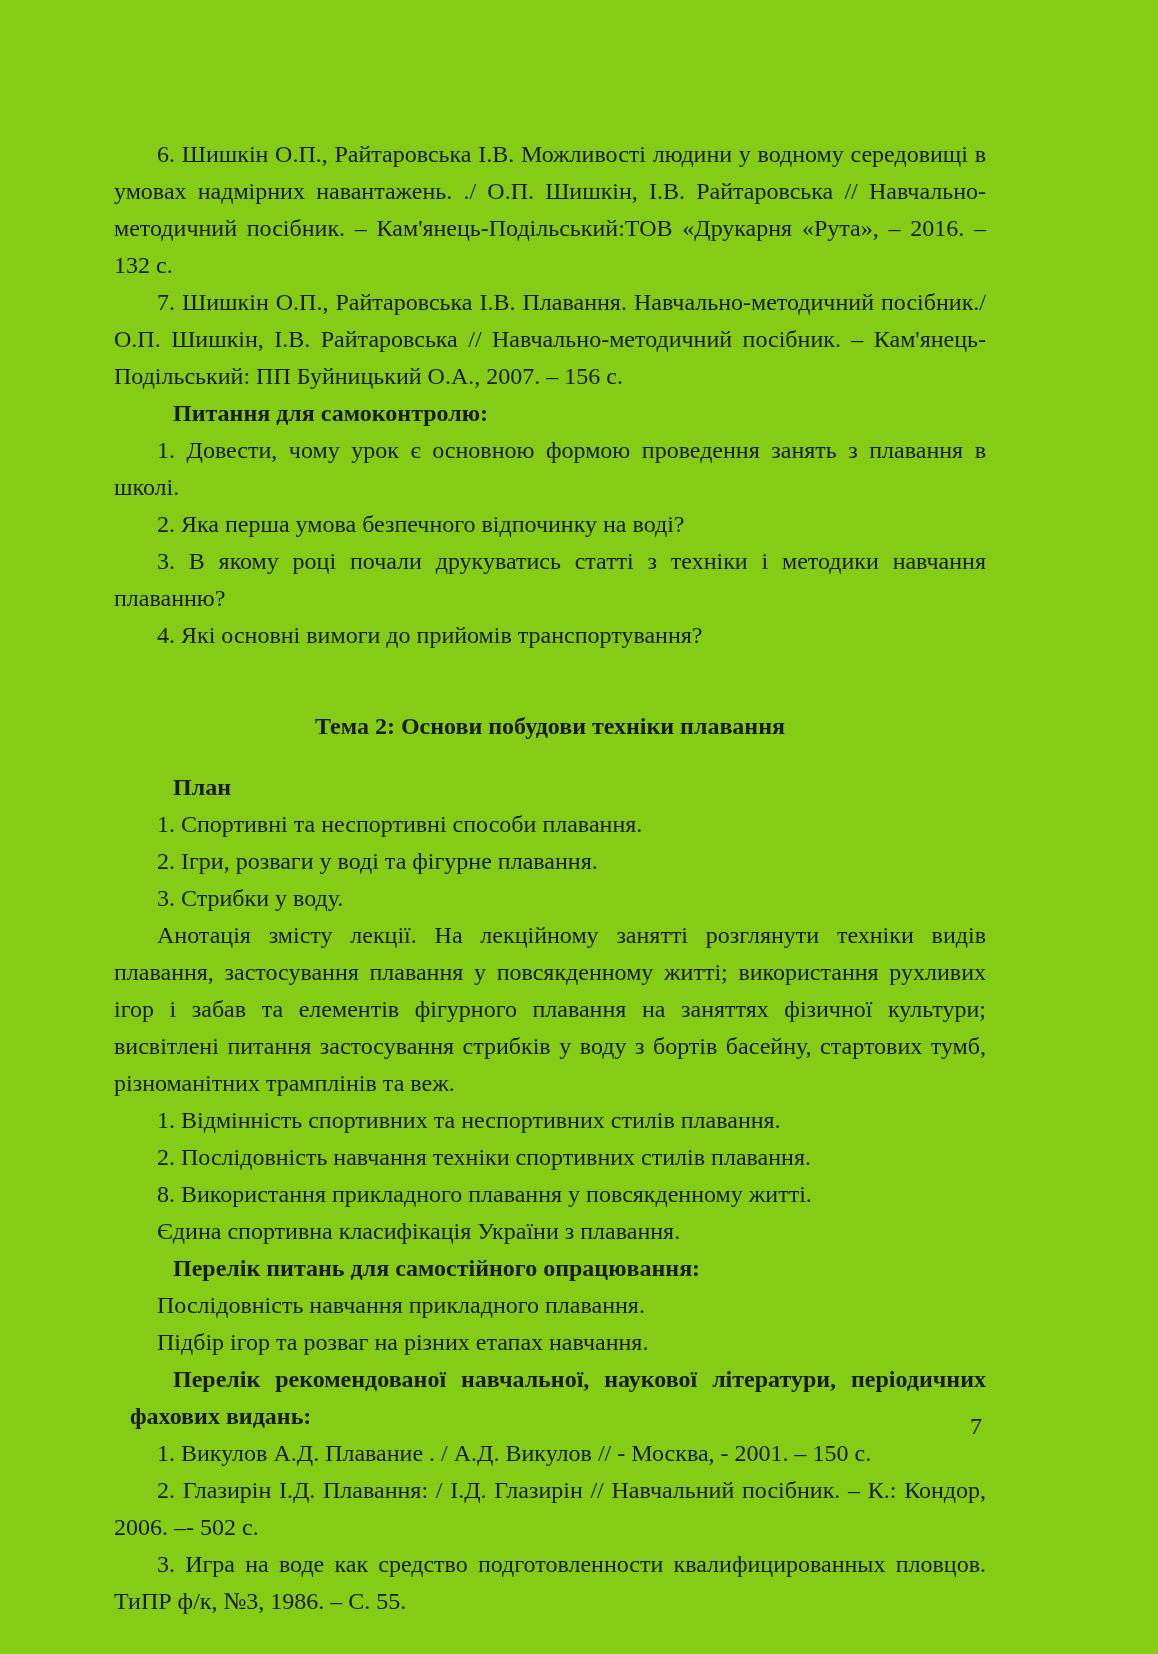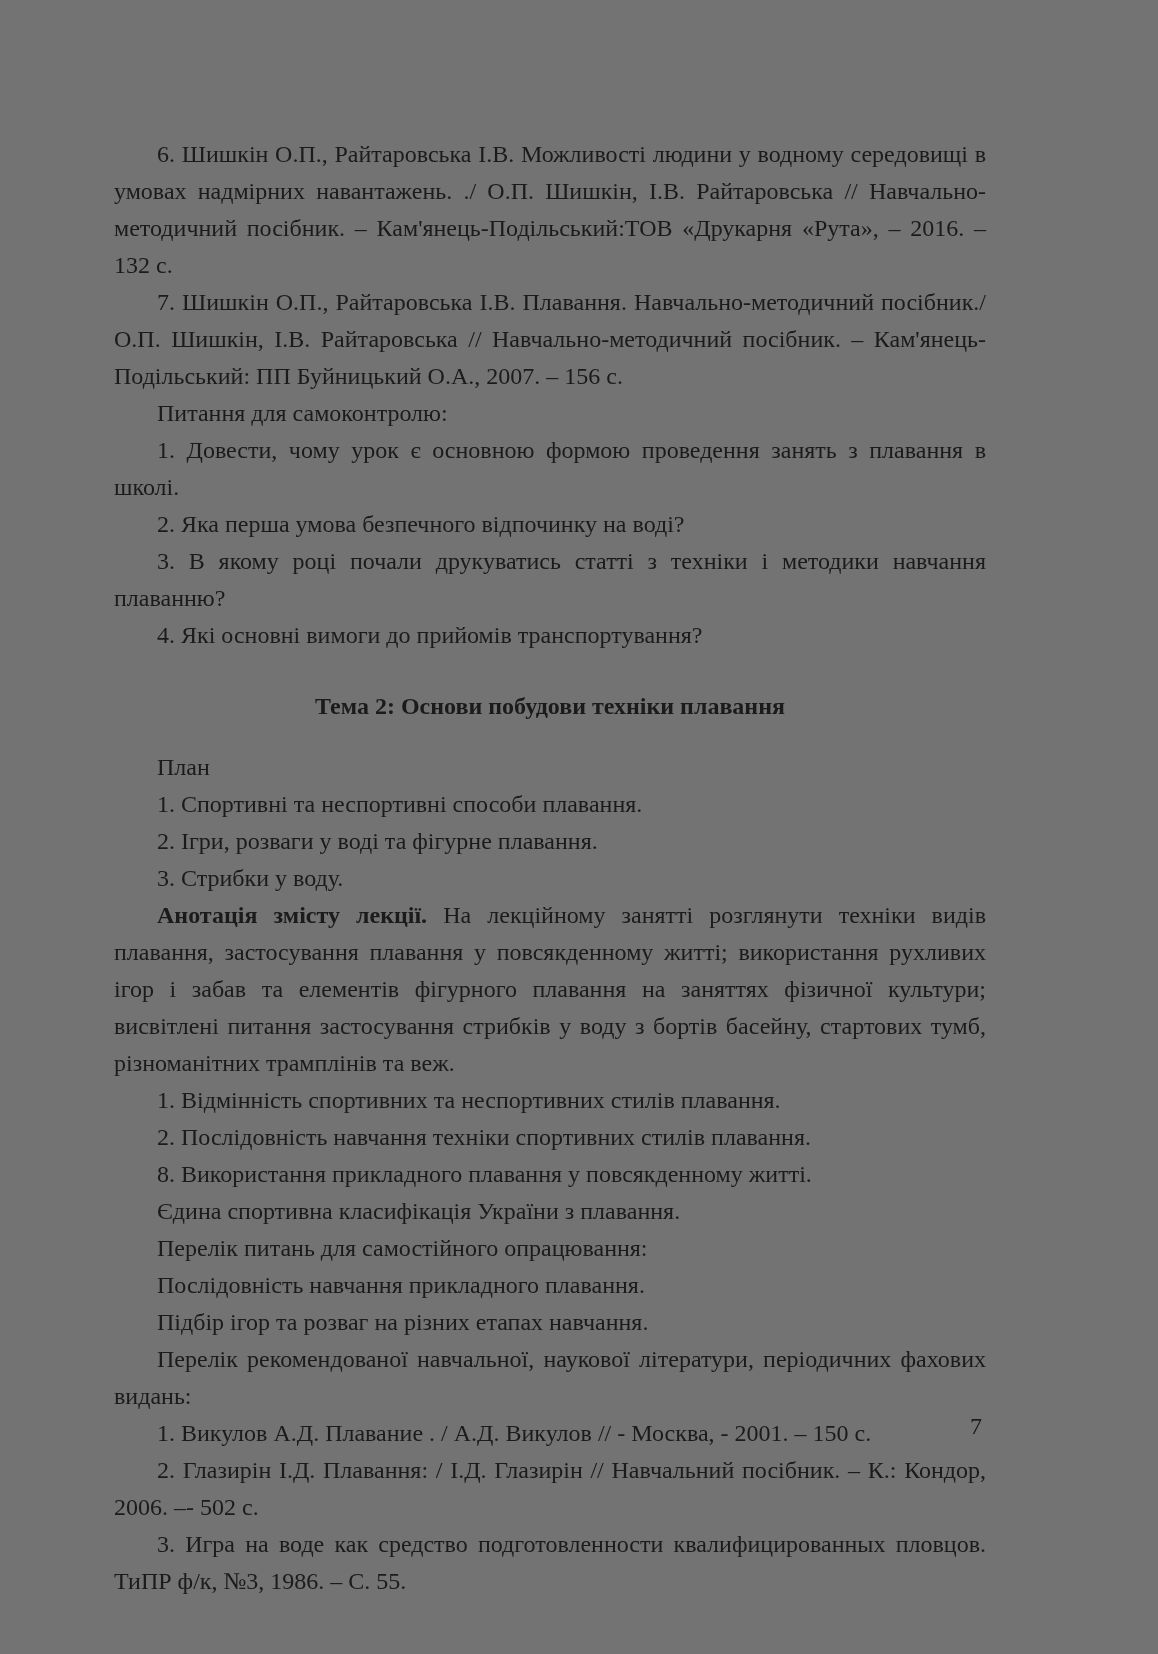--- a/index.html
+++ b/index.html
@@ -4,47 +4,48 @@
 <style>
   html, body {
     margin: 0;
     padding: 0;
     background: #ffffff;
   }
   .page {
     position: relative;
     width: 1158px;
     height: 1654px;
-    background: #737373;
+    background: #84cc16;
     color: #1b1b1b;
     font-family: "Liberation Serif", serif;
     font-size: 24px;
     line-height: 37px;
     box-sizing: border-box;
     padding: 136px 172px 0 114px;
     overflow: hidden;
   }
   .para {
     margin: 0;
     text-align: justify;
     text-indent: 43px;
   }
   .para-bold {
-    font-weight: normal;
+    font-weight: bold;
+    margin-left: 16px;
   }
   .heading-center {
     text-align: center;
     text-indent: 0;
     font-weight: bold;
   }
   .gap-before {
-    margin-top: 34px;
+    margin-top: 54px;
   }
   .lead-bold {
-    font-weight: bold;
+    font-weight: normal;
   }
   .page-number {
     position: absolute;
     top: 1408px;
     right: 176px;
     font-size: 24px;
     color: #1b1b1b;
   }
 </style>
 </head>

